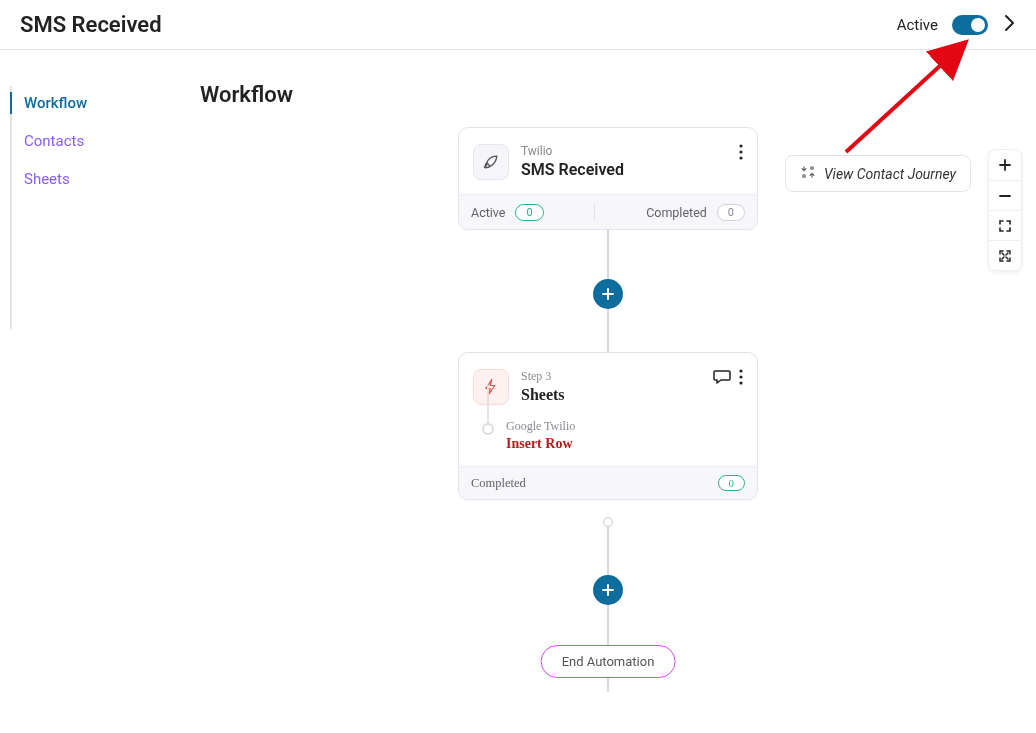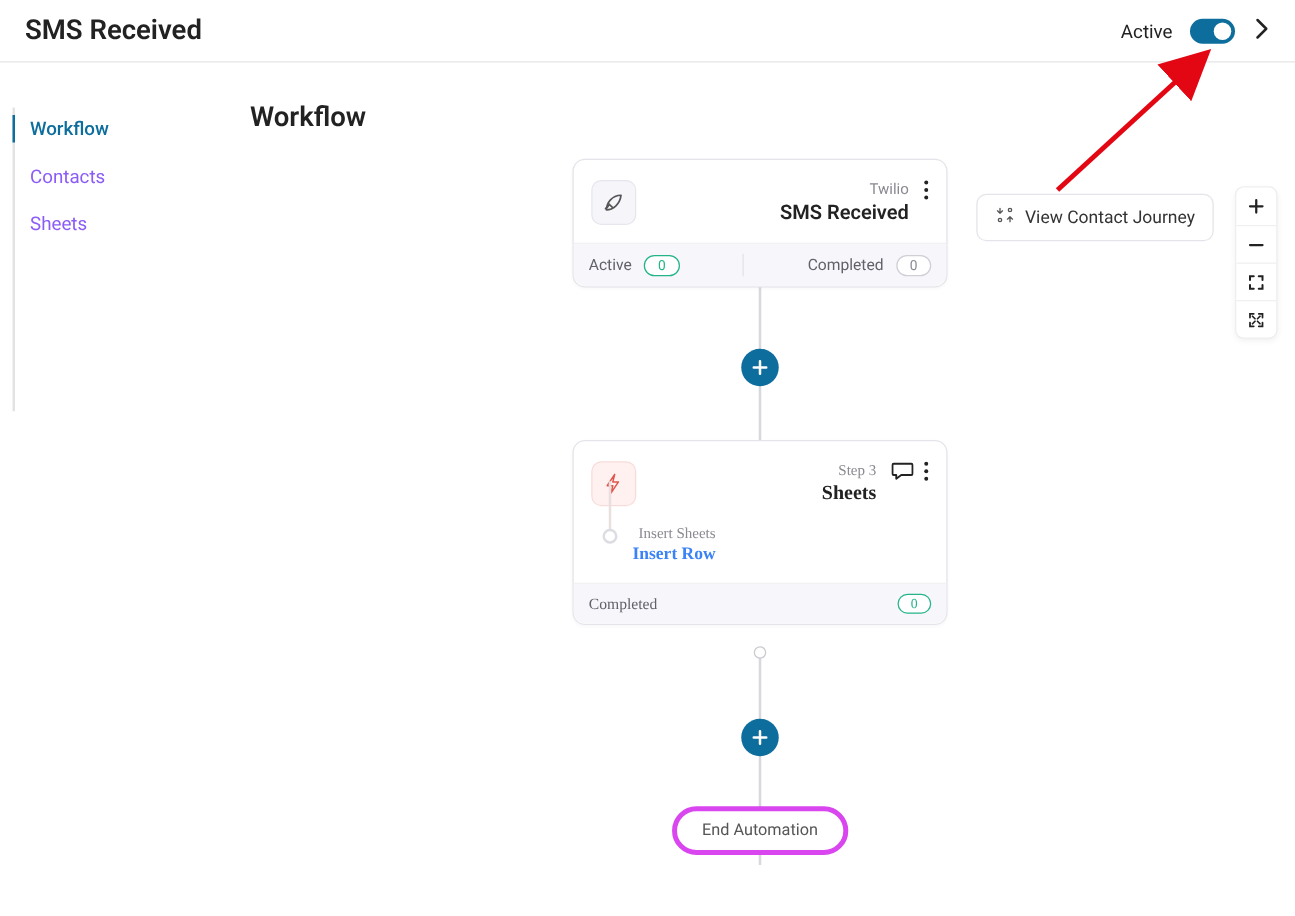--- a/index.html
+++ b/index.html
@@ -171,21 +171,20 @@
   
   .card {
     position: absolute;
     left: 50%;
     transform: translateX(-50%);
     width: 300px;
     background: #fff;
     border: 1px solid #e4e4ea;
     border-radius: 10px;
     box-shadow: 0 1px 3px rgba(0,0,0,0.03);
-    text-align: right;
   }
   .card.trigger { top: 0; }
   .card.action  { top: 225px; font-family: Liberation Serif, serif; }
 
   .card-top {
     display: flex;
     padding: 16px 14px 14px 14px;
     gap: 12px;
     align-items: flex-start;
     position: relative;
@@ -258,21 +257,21 @@
   }
   .substep-content { }
   .substep-sublabel {
     font-size: 12px;
     color: #8a8a92;
     margin-bottom: 2px;
   }
   .substep-title {
     font-size: 14px;
     font-weight: 600;
-    color: #3b82f6;
+    color: #b91c1c;
   }
 
   .card-footer {
     background: #f7f7fb;
     border-top: 1px solid #eee;
     border-radius: 0 0 10px 10px;
     padding: 8px 12px;
     display: flex;
     justify-content: space-between;
     align-items: center;
@@ -295,21 +294,21 @@
     background: #e2e2e8;
   }
 
   
   .end-pill {
     position: absolute;
     left: 50%;
     transform: translateX(-50%);
     top: 518px;
     background: #fff;
-    border: 4px solid #d946ef;
+    border: 1px solid #d946ef;
     border-radius: 999px;
     padding: 8px 20px;
     font-size: 13px;
     color: #555;
     cursor: default;
   }
 
   
   .journey-btn {
     position: absolute;
@@ -318,20 +317,21 @@
     background: #fff;
     border: 1px solid #e4e4ea;
     border-radius: 8px;
     padding: 8px 14px;
     display: flex;
     align-items: center;
     gap: 8px;
     font-size: 14px;
     color: #333;
     cursor: pointer;
+    font-style: italic;
   }
 
   
   .zoom-controls {
     position: absolute;
     top: 150px;
     right: 15px;
     width: 32px;
     background: #fff;
     border-radius: 6px;
@@ -459,21 +459,21 @@
                   <circle cx="2" cy="14" r="1.6" fill="#222"></circle>
                 </svg>
             </span>
           </div>
         </div>
         <div class="card-body">
           <div class="substep">
             <div class="substep-line"></div>
             <div class="substep-dot"></div>
             <div class="substep-content">
-              <div class="substep-sublabel">Insert Sheets</div>
+              <div class="substep-sublabel">Google Twilio</div>
               <div class="substep-title">Insert Row</div>
             </div>
           </div>
         </div>
         <div class="card-footer">
           <div class="stat-pair">
             <span>Completed</span>
           </div>
           <div class="stat-pair">
             <span class="pill">0</span>

